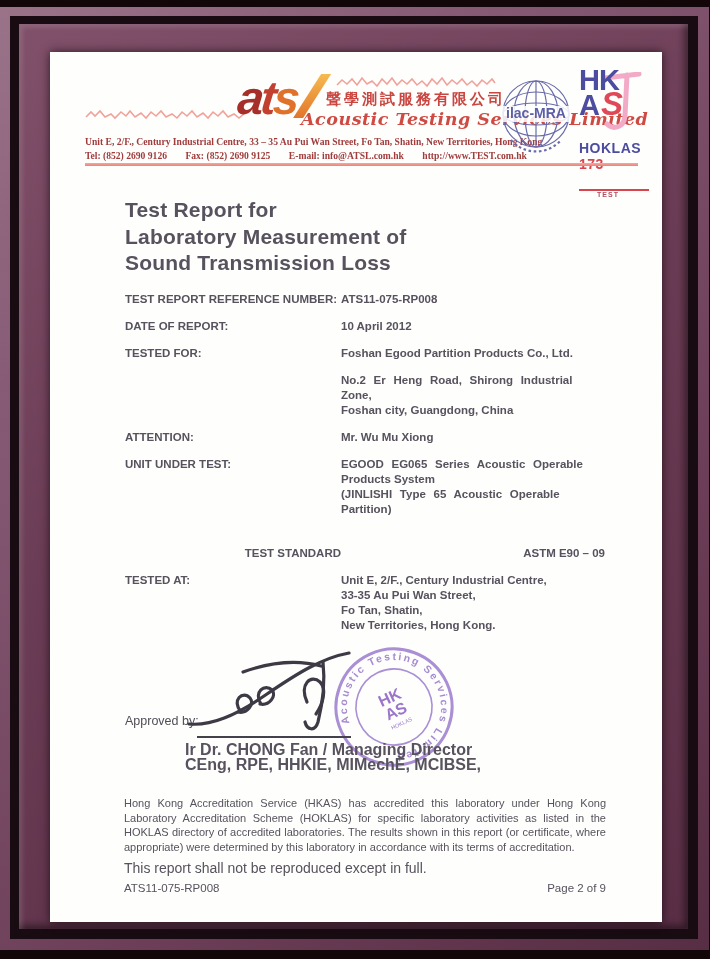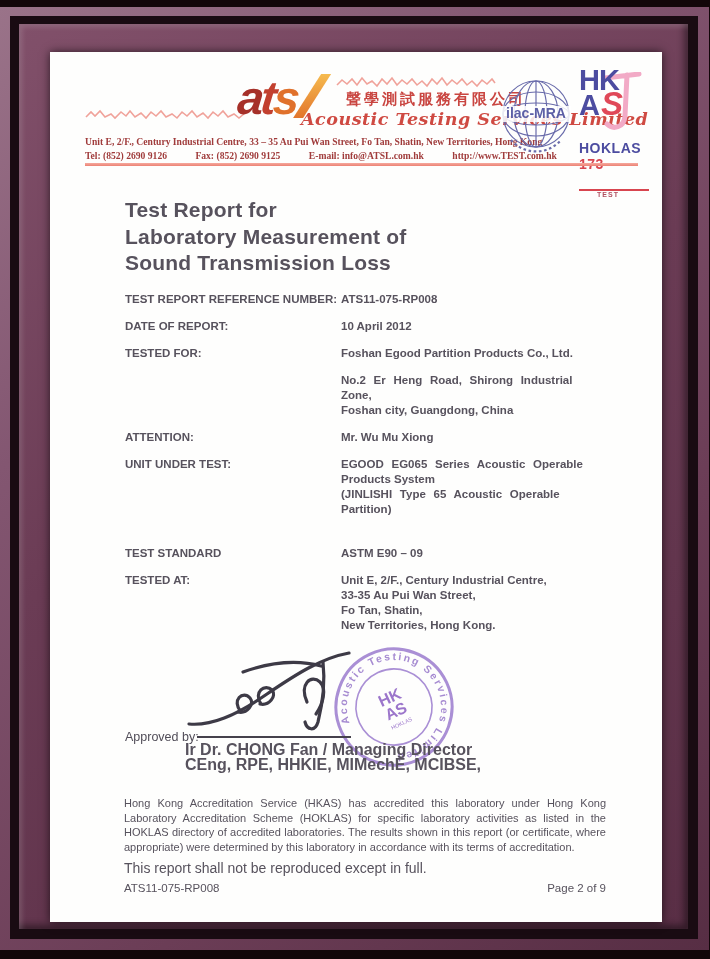--- a/index.html
+++ b/index.html
@@ -46,37 +46,37 @@
   }
   .logo-letters .l-a { color:#a63029; }
   .logo-letters .l-t { color:#c2402f; }
   .logo-letters .l-s { color:#e0712b; }
   .logo-slash {
     width:10px; height:44px; margin-left:10px; margin-bottom:2px;
     background:linear-gradient(#f6bb4f,#e2752c);
     transform:skewX(-28deg);
   }
   .name-zh {
-    position:absolute; left:296px; top:38px;
+    position:absolute; left:276px; top:38px;
     font-family:Liberation Serif, serif;
     font-weight:bold; font-size:15px; letter-spacing:3px; color:#c94540;
   }
   .name-en {
     position:absolute; left:251px; top:57px;
     font-family:"DejaVu Serif", serif; font-style:italic; font-weight:bold;
     font-size:17.5px; color:#cf4a42; letter-spacing:.5px;
   }
   .addr-line {
     position:absolute; left:35px; width:420px;
     font-family:"Liberation Serif", serif; font-weight:bold;
     font-size:9.6px; color:#a03c3c; white-space:nowrap;
   }
   .addr-1 { top:84px; }
   .addr-2 { top:98px; }
-  .addr-2 span { margin-right:26px; }
+  .addr-2 span { margin-right:16px; }
   .ilac-logo { position:absolute; left:448px; top:25px; }
   .hkas-logo { position:absolute; left:529px; top:16px; width:70px; text-align:left; }
   .hkas-letters { position:relative; width:64px; height:64px; }
   .hkas-row { font-weight:900; font-size:29px; line-height:24px; letter-spacing:-1px; color:#4c4ca0; }
   .hkas-red-s { color:#e04858; font-size:33px; font-style:italic; margin-left:2px; }
   .hkas-j { position:absolute; left:22px; top:4px; z-index:0; }
   .hkas-row, .hkas-as { position:relative; z-index:1; }
   .hoklas-line {
     margin-top:8px; display:inline-block; border-bottom:2px solid #d8454f;
     font-weight:bold; font-size:14px; letter-spacing:.5px; padding-bottom:17px;
@@ -86,27 +86,27 @@
   .hoklas-test { font-size:7px; color:#b05060; font-weight:bold; text-align:center; width:58px; letter-spacing:1px; }
   
   .title {
     position:absolute; left:75px; top:145px;
     font-size:21px; font-weight:bold; line-height:26.5px; color:#57525d;
     letter-spacing:.2px;
   }
   
   .fields { position:absolute; left:75px; top:240px; width:480px; }
   .field-row { display:flex; margin-bottom:12px; }
-  .field-row.gap { margin-top:29px; }
+  .field-row.gap { margin-top:29px;text-align:right; }
   .field-label { width:216px; flex:none; font-weight:bold; font-size:11.5px; line-height:15px; }
   .field-value { flex:1; font-weight:bold; font-size:11.5px; line-height:15px; }
   .field-value .spread { word-spacing:4.5px; }
   
   .sig-section { position:absolute; left:75px; top:598px; width:480px; height:160px; }
-  .approved-label { position:absolute; left:0; top:80px; font-size:12.5px; color:#514d58; }
+  .approved-label { position:absolute; left:0; top:64px; font-size:12.5px; color:#514d58; }
   .sig-svg { position:absolute; left:58px; top:-4px; }
   .sig-line { position:absolute; left:72px; top:86px; width:154px; border-bottom:2px solid #45414c; }
   .sig-names { position:absolute; left:60px; top:92px; font-weight:bold; font-size:16px; line-height:15px; }
   .stamp { position:absolute; left:206px; top:-6px; transform:rotate(-25deg); opacity:.9; }
   
   .accreditation {
     position:absolute; left:74px; top:744px; width:482px;
     font-size:11px; line-height:14.6px; text-align:justify; color:#57525d;
   }
   .repro-note { position:absolute; left:74px; top:808px; font-size:14px; color:#57525d; }

